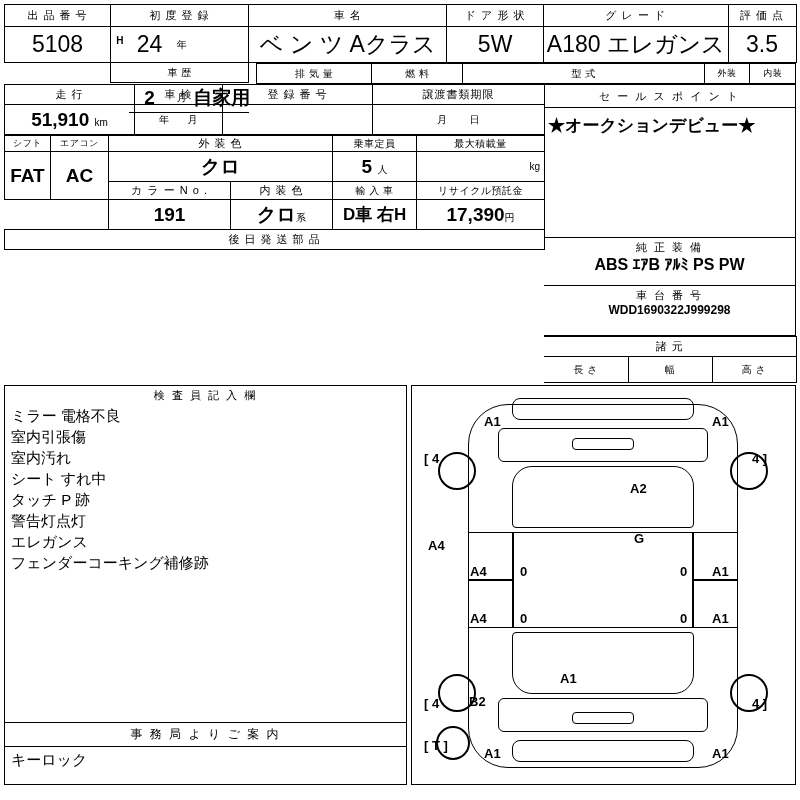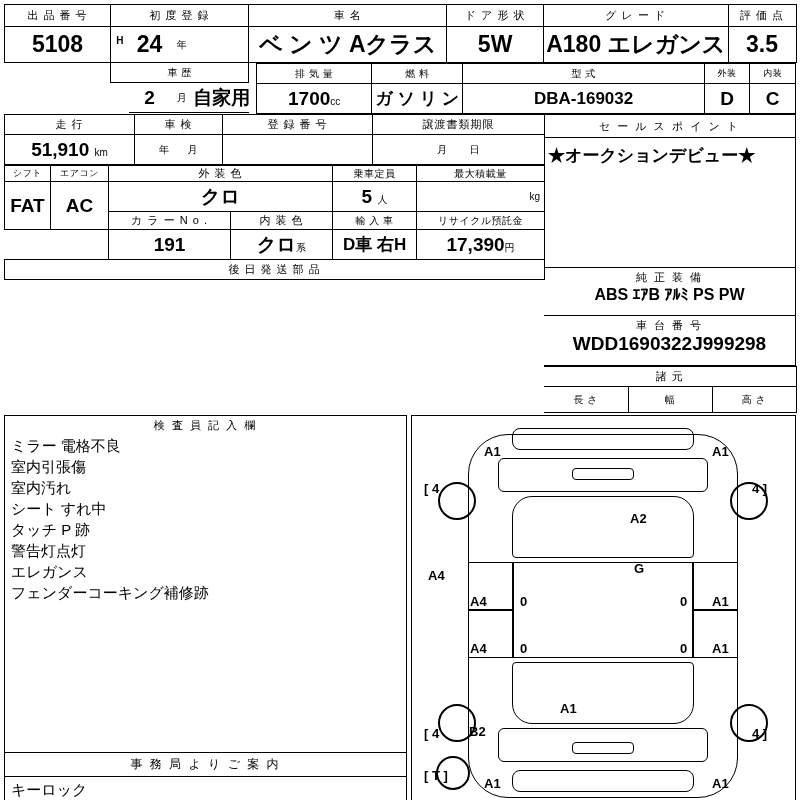--- a/index.html
+++ b/index.html
@@ -29,21 +29,21 @@
     border: 1px solid #000;
     text-align: center;
     vertical-align: middle;
     padding: 0;
     overflow: hidden;
     white-space: nowrap;
   }
   .lbl { font-size: 11px; letter-spacing: 1px; }
   .lbl-sm { font-size: 10px; letter-spacing: 0.5px; }
   .val { font-size: 19px; font-weight: bold; }
-  .val-lg { font-size: 23px; font-weight: bold; }
+  .val-lg { font-size: 23px; font-weight: normal; }
   .val-md { font-size: 17px; font-weight: bold; }
   .unit { font-size: 10px; font-weight: normal; }
   .sup { font-size: 10px; vertical-align: super; font-weight: bold;}
   .left { text-align: left; padding-left: 6px; }
   .right { text-align: right; padding-right: 4px; }
   .nb { border: none !important; }
 
   
   .top-wrap { display: flex; width: 792px; }
   .t-left { width: 540px; }
@@ -216,27 +216,20 @@
           <col style="width:34px">
         </colgroup>
       <tbody>
           <tr style="height:20px;">
         <td class="lbl-sm">排 気 量</td>
         <td class="lbl-sm">燃 料</td>
         <td class="lbl-sm">型 式</td>
         <td class="lbl-sm" style="font-size:9px;">外装</td>
         <td class="lbl-sm" style="font-size:9px;">内装</td>
       </tr>
-      <tr style="height:30px;">
-        <td class="val"><span>1700</span><span class="unit">cc</span></td>
-        <td class="val-md">ガ ソ リ ン</td>
-        <td class="val-md">DBA-169032</td>
-        <td class="val">D</td>
-        <td class="val">C</td>
-      </tr>
     </tbody>
       </table>
   </div>
 
   <div class="mid-wrap">
     <div class="m-left">
       <table class="grid" style="width:540px;border-top:none;">
         <colgroup>
           <col style="width:130px">
             <col style="width:88px">
@@ -310,21 +303,21 @@
       <div class="sales-box" style="height:154px;">
         <div style="border-bottom:1px solid #000;text-align:center;font-size:11px;letter-spacing:2px;padding:4px 0 3px 0;">セ ー ル ス ポ イ ン ト</div>
         <div style="font-size:17px;font-weight:bold;padding:6px 0 0 4px;">★オークションデビュー★</div>
       </div>
       <div class="sales-box" style="height:48px;border-top:none;">
         <div style="text-align:center;font-size:11px;letter-spacing:2px;padding:2px 0 1px 0;">純 正 装 備</div>
         <div style="font-size:16px;font-weight:bold;text-align:center;">ABS ｴｱB ｱﾙﾐ PS PW</div>
       </div>
       <div class="sales-box" style="height:50px;border-top:none;">
         <div style="text-align:center;font-size:11px;letter-spacing:2px;padding:2px 0 0 0;">車 台 番 号</div>
-        <div style="font-size:19px;font-weight:bold;text-align:center;">WDD1690322J999298</div>
+        <div style="font-size:12px;font-weight:bold;text-align:center;">WDD1690322J999298</div>
       </div>
       <table class="grid" style="width:252px;border-left:none;border-top:none;">
         <colgroup>
             <col style="width:84px">
             <col style="width:84px">
             <col style="width:84px">
           </colgroup>
         <tbody>
             <tr style="height:20px;">
           <td class="lbl" colspan="3" style="border-left:none;">諸 元</td>

